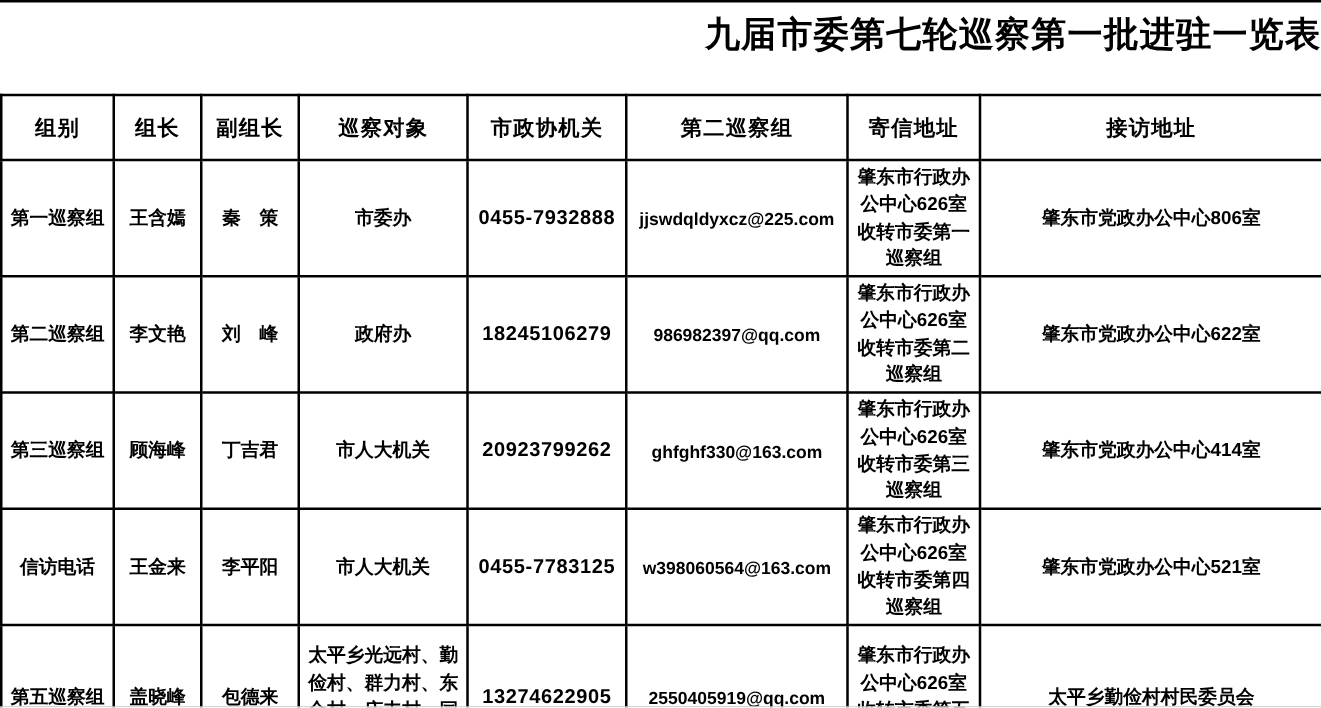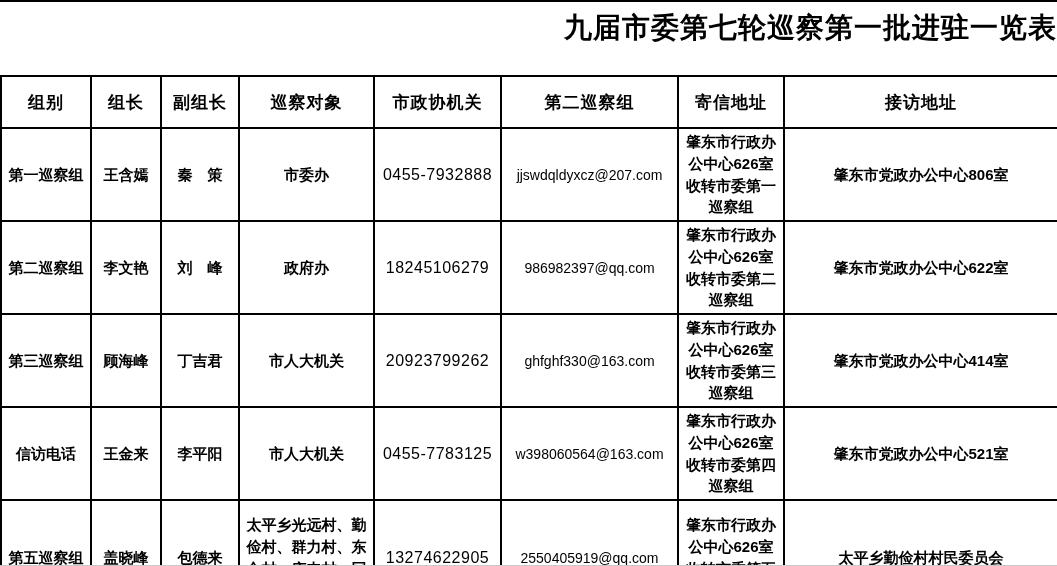--- a/index.html
+++ b/index.html
@@ -58,21 +58,21 @@
     font-family: Liberation Mono, monospace;
   }
   td.cn {
     font-size: 15px;
     font-weight: bold;
     line-height: 1.45;
     padding: 13px 4px;
   }
   td.num {
     font-size: 16px;
-    font-weight: normal;
+    font-weight: bold;
     letter-spacing: 0.5px;
   }
   td.email {
     font-size: 14px;
     letter-spacing: 0;
   }
   td.mail {
     padding: 2px 7px;
   }
   .bottom-faint {
@@ -116,21 +116,21 @@
         <th class="hdr">接访地址</th>
       </tr>
     </thead>
     <tbody>
       <tr class="row-std">
         <td class="cn">第一巡察组</td>
         <td class="cn">王含嫣</td>
         <td class="cn">秦　策</td>
         <td class="cn">市委办</td>
         <td class="num">0455-7932888</td>
-        <td class="num email">jjswdqldyxcz@207.com</td>
+        <td class="num email">jjswdqldyxcz@225.com</td>
         <td class="cn mail">肇东市行政办公中心626室收转市委第一巡察组</td>
         <td class="cn">肇东市党政办公中心806室</td>
       </tr>
       <tr class="row-std">
         <td class="cn">第二巡察组</td>
         <td class="cn">李文艳</td>
         <td class="cn">刘　峰</td>
         <td class="cn">政府办</td>
         <td class="num">18245106279</td>
         <td class="num email">986982397@qq.com</td>

